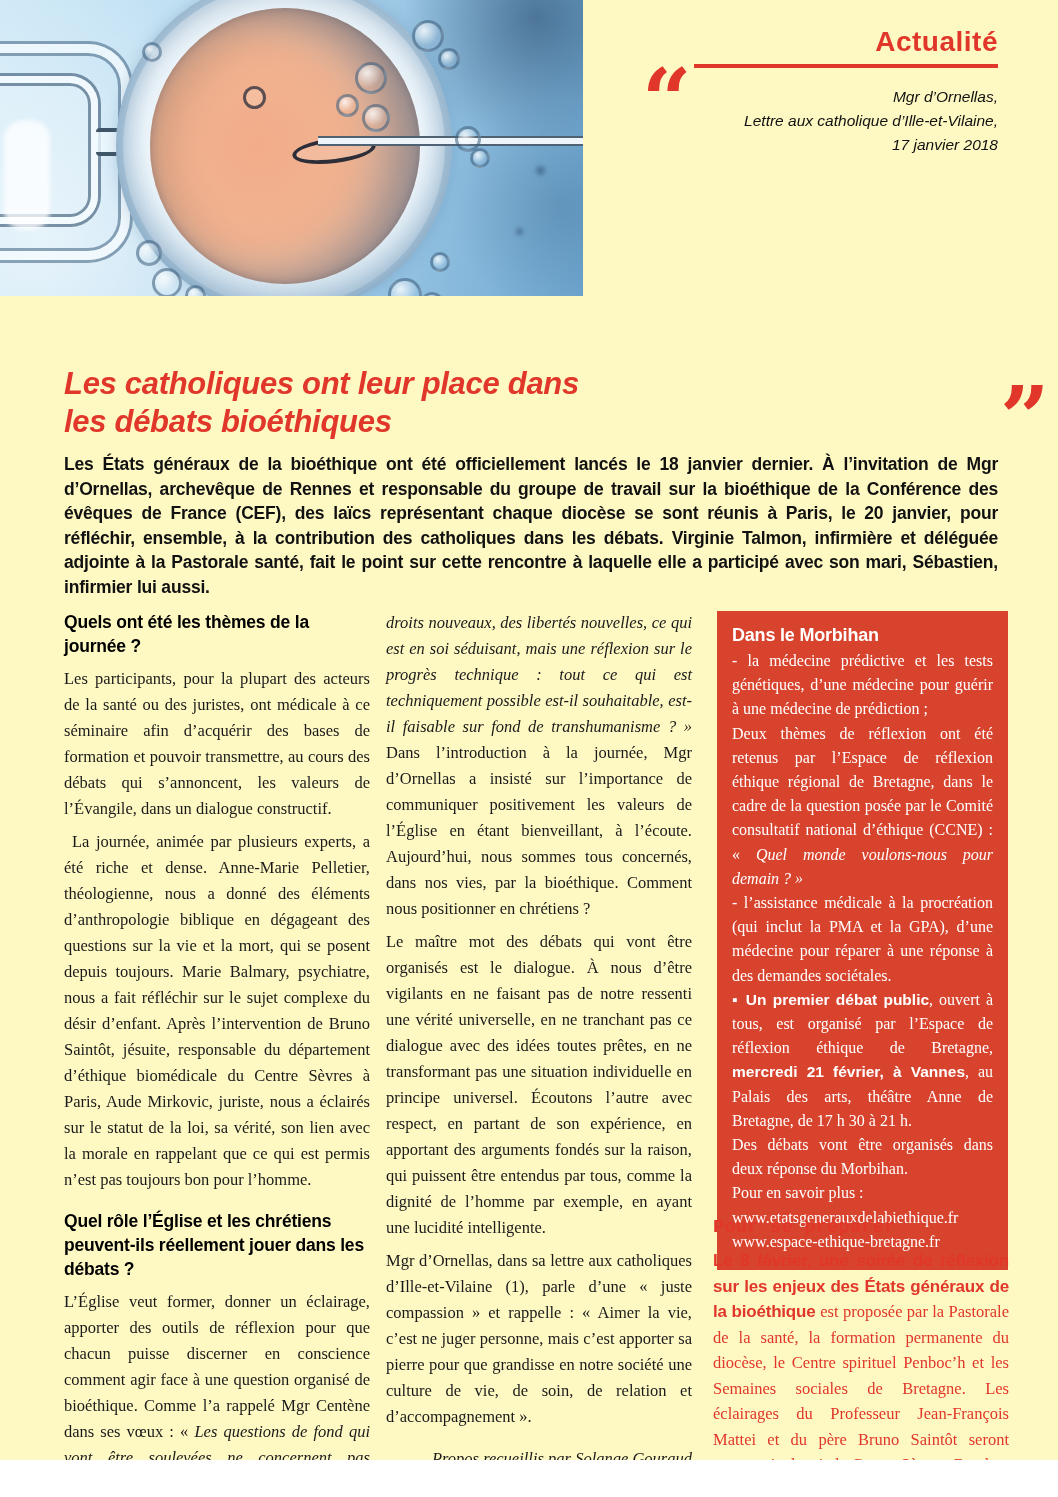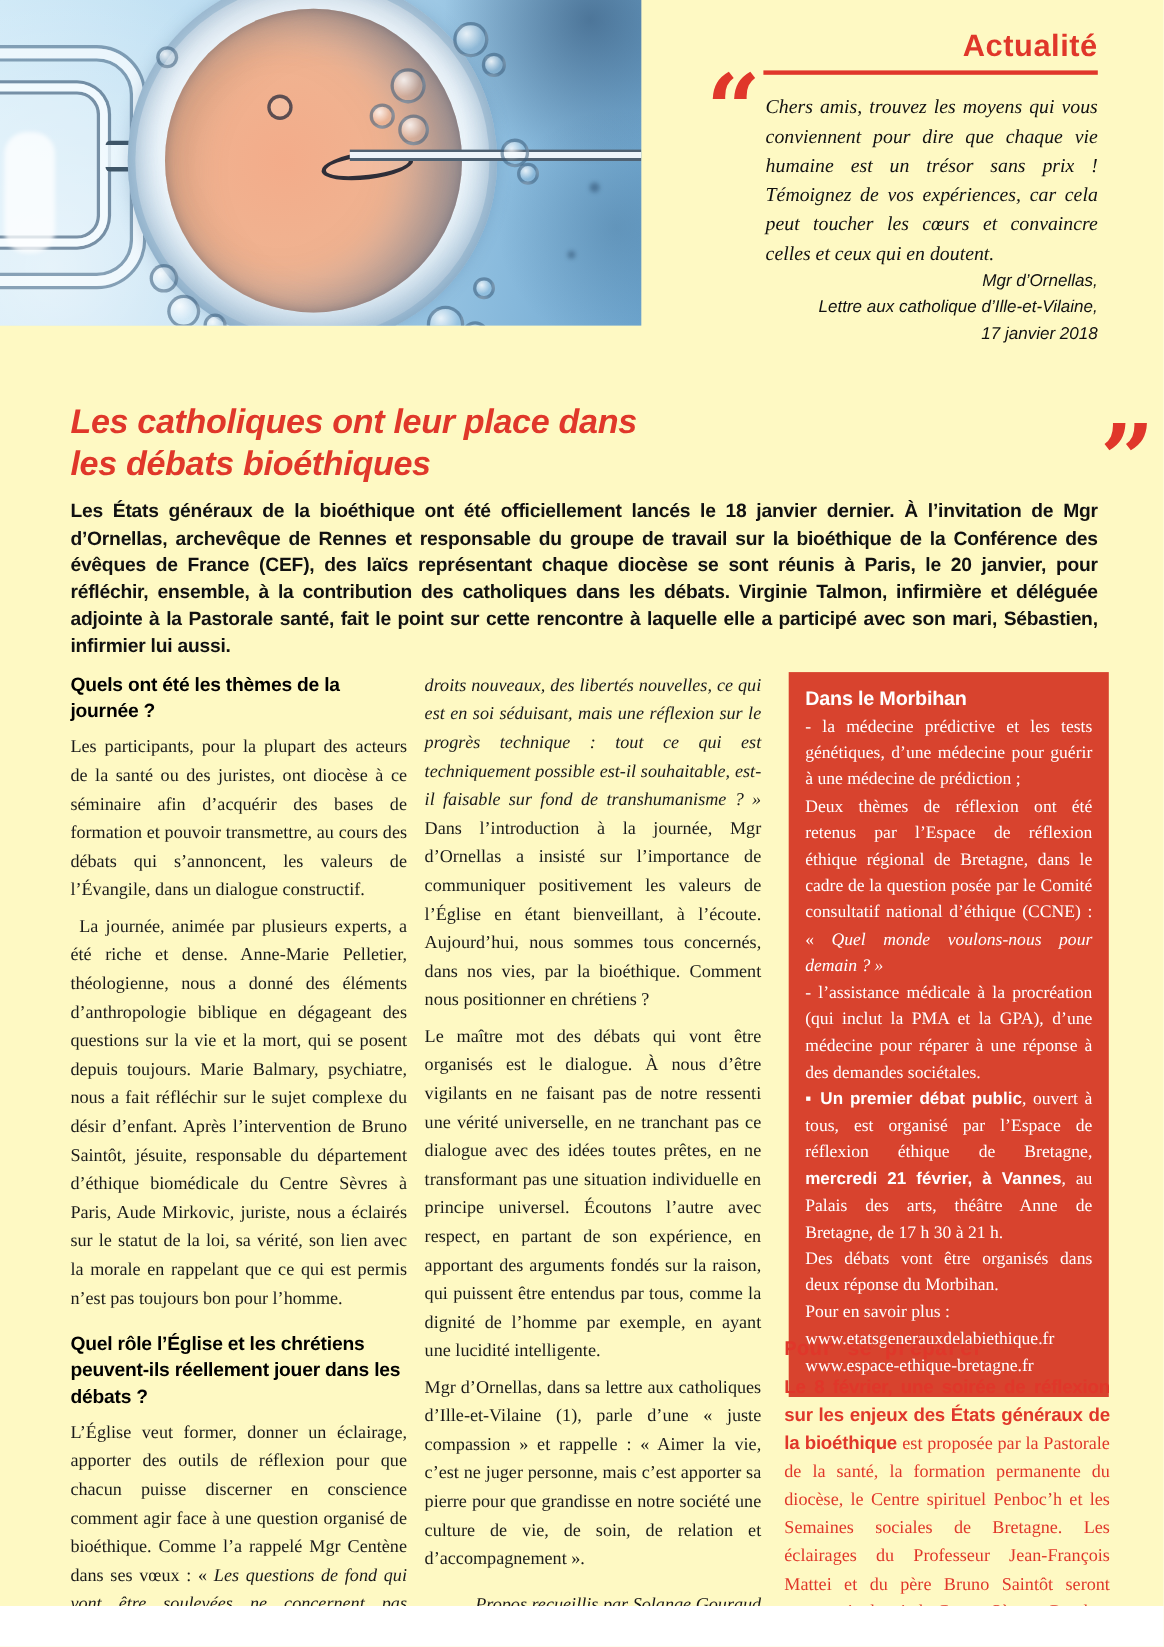--- a/index.html
+++ b/index.html
@@ -169,33 +169,32 @@
     <div class="bubble" style="left:430px;top:252px;width:14px;height:14px;"></div>
     <div class="blob" style="left:536px;top:166px;width:9px;height:9px;"></div>
     <div class="blob" style="left:516px;top:228px;width:7px;height:7px;"></div>
   </div>
 
   <div class="actualite accent" style="color: rgb(224, 55, 42);">Actualité</div>
   <div class="red-rule accent-bg" style="background: rgb(224, 55, 42);"></div>
 
   <div class="quote-open accent" style="color: rgb(224, 55, 42);">“</div>
   <div class="quote-block">
-    <p>Chers amis, trouvez les moyens qui vous conviennent pour dire que chaque vie humaine est un trésor sans prix ! Témoignez de vos expériences, car cela peut toucher les cœurs et convaincre celles et ceux qui en doutent.</p>
     <div class="quote-attr">Mgr d’Ornellas,</div>
     <div class="quote-attr">Lettre aux catholique d’Ille-et-Vilaine,</div>
     <div class="quote-attr">17 janvier 2018</div>
   </div>
   <div class="quote-close accent" style="color: rgb(224, 55, 42);">”</div>
 
   <h1 class="headline accent" style="color: rgb(224, 55, 42);">Les catholiques ont leur place dans les débats bioéthiques</h1>
   <div class="intro">Les États généraux de la bioéthique ont été officiellement lancés le 18 janvier dernier. À l’invitation de Mgr d’Ornellas, archevêque de Rennes et responsable du groupe de travail sur la bioéthique de la Conférence des évêques de France (CEF), des laïcs représentant chaque diocèse se sont réunis à Paris, le 20 janvier, pour réfléchir, ensemble, à la contribution des catholiques dans les débats. Virginie Talmon, infirmière et déléguée adjointe à la Pastorale santé, fait le point sur cette rencontre à laquelle elle a participé avec son mari, Sébastien, infirmier lui aussi.</div>
 
   <div class="col col-1">
     <h3>Quels ont été les thèmes de la journée ?</h3>
-    <p>Les participants, pour la plupart des acteurs de la santé ou des juristes, ont diocèse à ce séminaire afin d’acquérir des bases de formation et pouvoir transmettre, au cours des débats qui s’annoncent, les valeurs de l’Évangile, dans un dialogue constructif.</p>
+    <p>Les participants, pour la plupart des acteurs de la santé ou des juristes, ont médicale à ce séminaire afin d’acquérir des bases de formation et pouvoir transmettre, au cours des débats qui s’annoncent, les valeurs de l’Évangile, dans un dialogue constructif.</p>
     <p class="indent">La journée, animée par plusieurs experts, a été riche et dense. Anne-Marie Pelletier, théologienne, nous a donné des éléments d’anthropologie biblique en dégageant des questions sur la vie et la mort, qui se posent depuis toujours. Marie Balmary, psychiatre, nous a fait réfléchir sur le sujet complexe du désir d’enfant. Après l’intervention de Bruno Saintôt, jésuite, responsable du département d’éthique biomédicale du Centre Sèvres à Paris, Aude Mirkovic, juriste, nous a éclairés sur le statut de la loi, sa vérité, son lien avec la morale en rappelant que ce qui est permis n’est pas toujours bon pour l’homme.</p>
     <h3 class="mt">Quel rôle l’Église et les chrétiens peuvent-ils réellement jouer dans les débats ?</h3>
     <p><span>L’Église veut former, donner un éclairage, apporter des outils de réflexion pour que chacun puisse discerner en conscience comment agir face à une question organisé de bioéthique. Comme l’a rappelé Mgr Centène dans ses vœux : « </span><span class="ital">Les questions de fond qui vont être soulevées ne concernent pas seulement la possibilité d’obtenir des</span></p>
   </div>
 
   <div class="col col-2">
     <p><span class="ital">droits nouveaux, des libertés nouvelles, ce qui est en soi séduisant, mais une réflexion sur le progrès technique : tout ce qui est techniquement possible est-il souhaitable, est-il faisable sur fond de transhumanisme ? »</span><span> Dans l’introduction à la journée, Mgr d’Ornellas a insisté sur l’importance de communiquer positivement les valeurs de l’Église en étant bienveillant, à l’écoute. Aujourd’hui, nous sommes tous concernés, dans nos vies, par la bioéthique. Comment nous positionner en chrétiens ?</span></p>
     <p>Le maître mot des débats qui vont être organisés est le dialogue. À nous d’être vigilants en ne faisant pas de notre ressenti une vérité universelle, en ne tranchant pas ce dialogue avec des idées toutes prêtes, en ne transformant pas une situation individuelle en principe universel. Écoutons l’autre avec respect, en partant de son expérience, en apportant des arguments fondés sur la raison, qui puissent être entendus par tous, comme la dignité de l’homme par exemple, en ayant une lucidité intelligente.</p>
     <p>Mgr d’Ornellas, dans sa lettre aux catholiques d’Ille-et-Vilaine (1), parle d’une « juste compassion » et rappelle : « Aimer la vie, c’est ne juger personne, mais c’est apporter sa pierre pour que grandisse en notre société une culture de vie, de soin, de relation et d’accompagnement ».</p>
     <p class="byline">Propos recueillis par Solange Gouraud</p>

